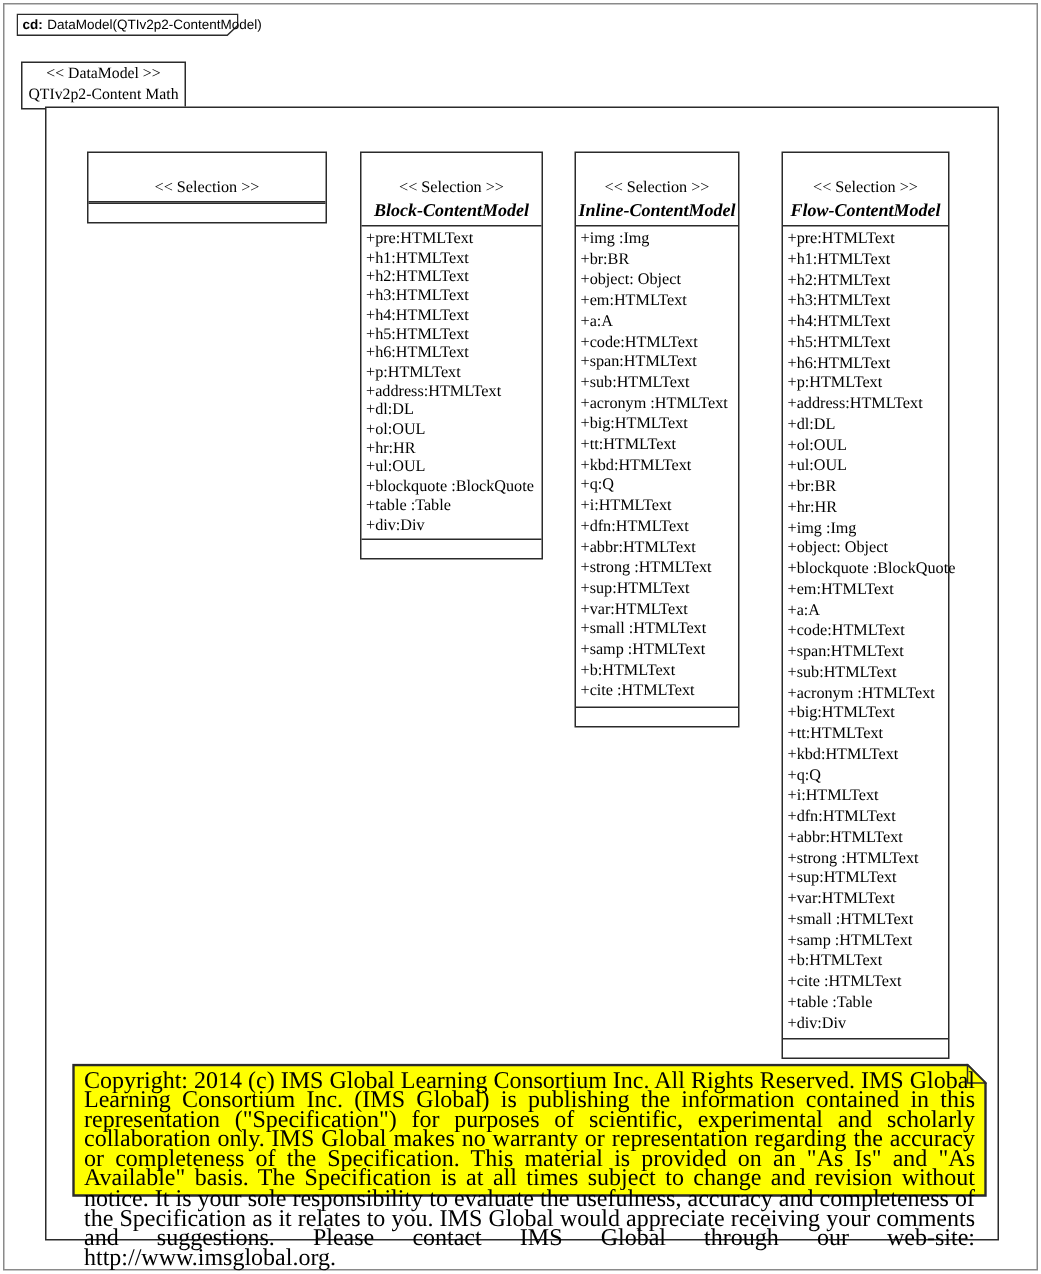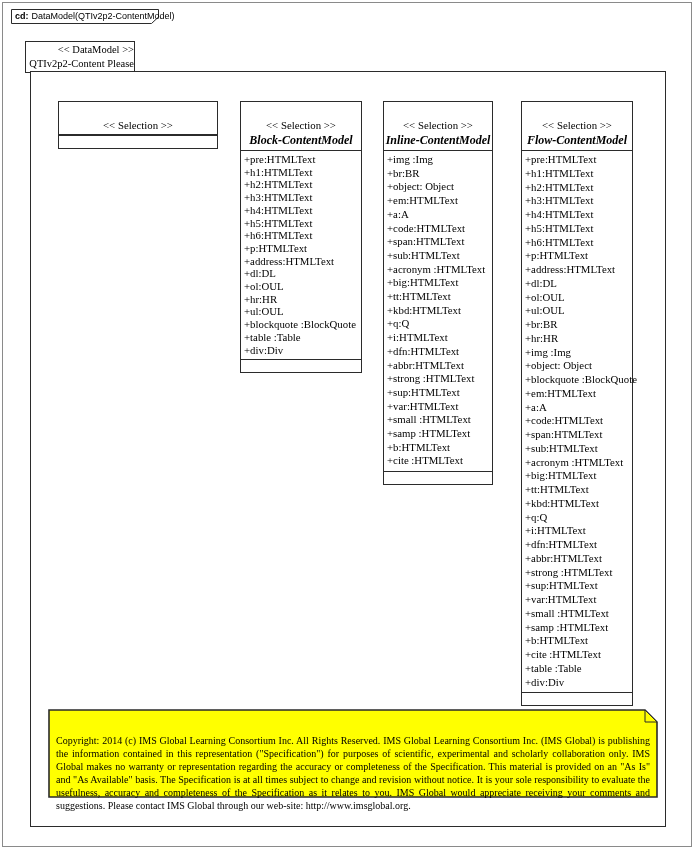--- a/index.html
+++ b/index.html
@@ -9,22 +9,22 @@
   .canvas { position:absolute; inset:2px; border:1px solid #8a8a8a; background:#fff; }
 
   
   .frame-tab { position:absolute; left:8px; top:6px; width:148px; height:15px; }
   .frame-tab svg { position:absolute; left:0; top:0; }
   .frame-tab .tab-text { position:absolute; left:4px; top:1px; white-space:nowrap;
     font-family:"Liberation Sans", sans-serif; font-size:9px; line-height:12px; }
   .tab-prefix { font-weight:bold; margin-right:3px; }
 
   
-  .package-tab { position:absolute; left:22px; top:38px; width:108px; height:30px;
-    border:1px solid #2b2b2b; background:#fff; text-align:right; }
+  .package-tab { position:absolute; left:11px; top:38px; width:108px; height:30px;
+    border:1px solid #2b2b2b; background:#fff; text-align:center; }
   .package-stereotype { font-size:10.5px; line-height:14px; padding-top:1px; }
   .package-name { font-size:10.5px; line-height:14px; white-space:nowrap; }
   .package-body { position:absolute; left:27px; top:68px; width:634px; height:754px;
     border:1px solid #2b2b2b; background:#fff; }
 
   
   .class-box { position:absolute; border:1px solid #2b2b2b; background:#fff; box-sizing:border-box; }
   #classes .class-box:nth-of-type(1) { left:55px;  top:98px; width:160px; }
   #classes .class-box:nth-of-type(2) { left:237px; top:98px; width:122px; }
   #classes .class-box:nth-of-type(3) { left:380px; top:98px; width:110px; }
@@ -41,37 +41,37 @@
   #classes .class-box:nth-of-type(3) .attr-row { line-height:13.7px; }
   #classes .class-box:nth-of-type(4) .attr-row { line-height:13.75px; }
   .attr-row i { font-style:italic; }
 
   .ops { border-top:1px solid #2b2b2b; height:12px; }
 
   
   .note { position:absolute; left:45px; top:706px; width:610px; height:89px; }
   .note svg { position:absolute; left:0; top:0; }
   .note-text { position:absolute; left:0; top:0; right:0; bottom:0;
-    padding:5px 8px 0 8px; font-size:10px; line-height:13.1px; text-align:justify;margin-top:20px; }
+    padding:5px 8px 0 8px; font-size:16px; line-height:13.1px; text-align:justify; }
 </style>
 </head>
 <body>
 
 <div class="canvas">
 
   <div class="frame-tab">
     <svg width="148" height="15" viewBox="0 0 148 15">
       <polygon points="0.5,0.5 147.5,0.5 147.5,8 140.5,14.5 0.5,14.5" fill="#ffffff" stroke="#2b2b2b" stroke-width="1"></polygon>
     </svg>
     <span class="tab-text"><span class="tab-prefix">cd:</span><span>DataModel(QTIv2p2-ContentModel)</span></span>
   </div>
 
   <div class="package-tab">
     <div class="package-stereotype">&lt;&lt; DataModel &gt;&gt;</div>
-    <div class="package-name">QTIv2p2-Content Please</div>
+    <div class="package-name">QTIv2p2-Content Math</div>
   </div>
 
   <div class="package-body"></div>
 
   <div id="classes">
   <div class="class-box">
     <div class="class-header">
       <div class="stereotype">&lt;&lt; Selection &gt;&gt;</div>
     </div>
     <div class="ops"></div>

